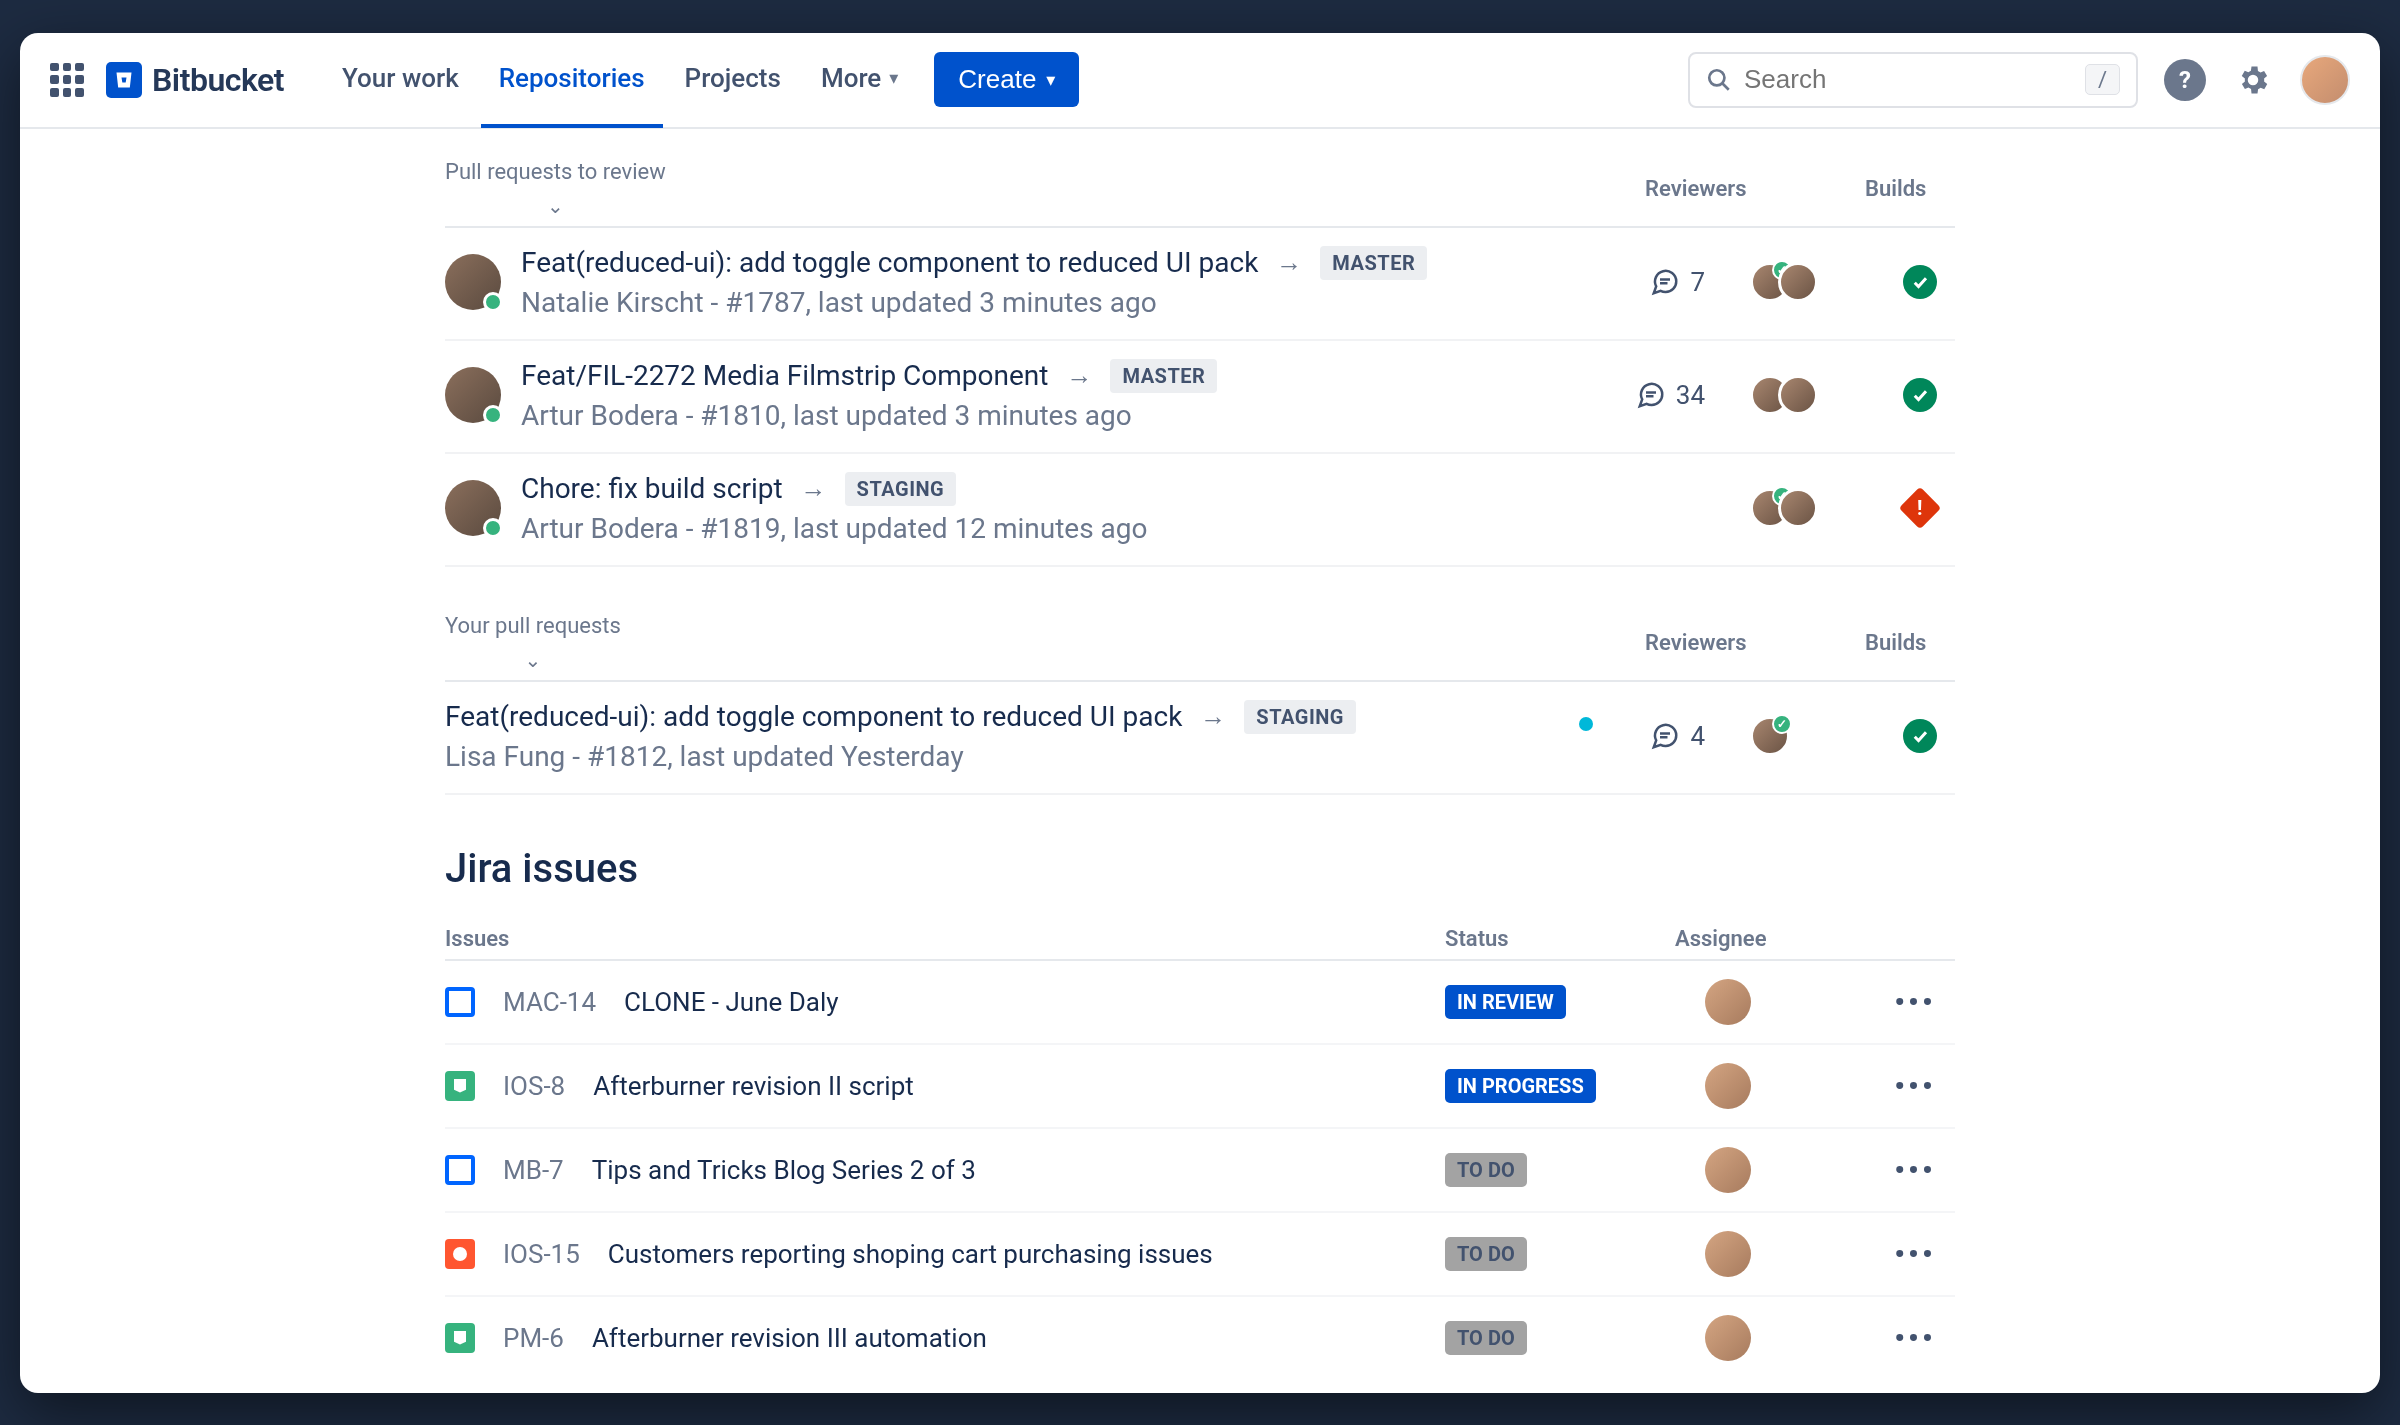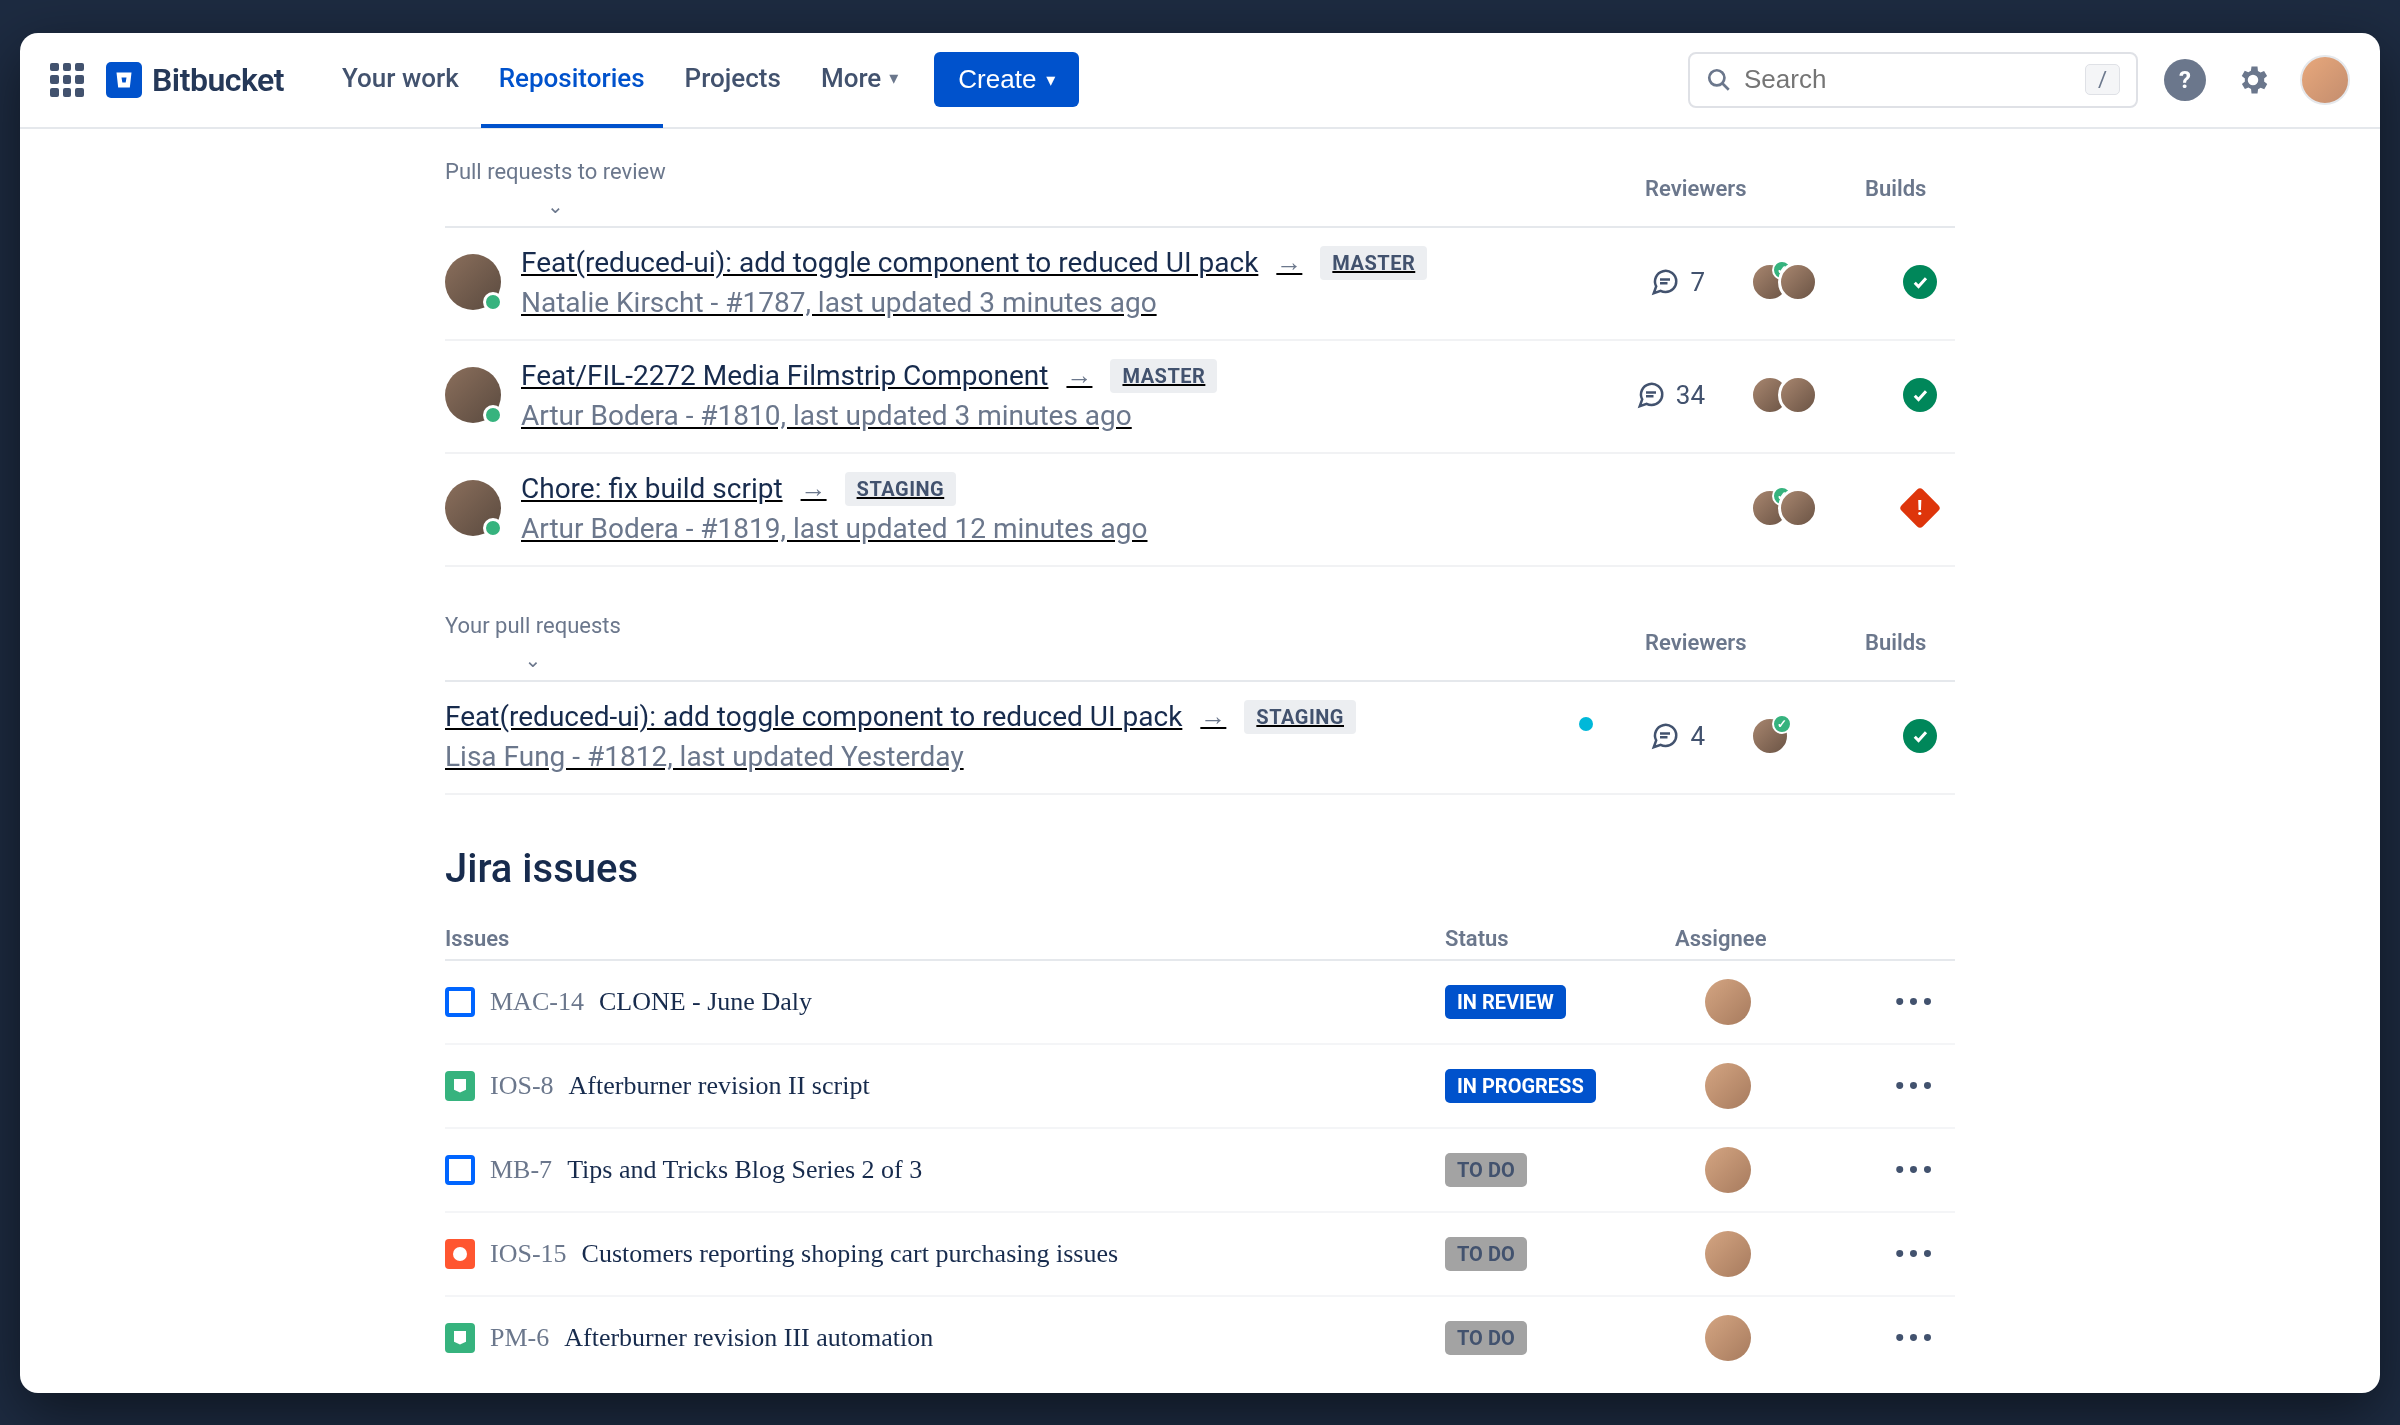--- a/index.html
+++ b/index.html
@@ -100,21 +100,21 @@
     display:flex; align-items:center; padding:18px 0 20px; border-bottom:2px solid #f1f2f4;
   }
   .pr-avatar {
     width:56px; height:56px; border-radius:50%; position:relative; flex-shrink:0;
     background:linear-gradient(135deg,#8b6f5c,#5a4a3f);
   }
   .presence {
     position:absolute; right:-2px; bottom:-2px; width:20px; height:20px; border-radius:50%;
     background:#36b37e; border:3px solid #fff;
   }
-  .pr-main { margin-left:20px; flex:1; min-width:0;text-decoration:underline; }
+  .pr-main { margin-left:20px; flex:1; min-width:0; }
   .pr-title-line { display:flex; align-items:center; gap:18px; flex-wrap:wrap; }
   .pr-title { font-size:28px; color:#172b4d; font-weight:400; cursor:pointer; }
   .arrow { color:#6b778c; font-size:26px; }
   .branch-tag {
     background:#eceef1; color:#42526e; font-size:20px; font-weight:700;
     padding:5px 12px; border-radius:4px; letter-spacing:0.5px;
   }
   .pr-meta { font-size:28px; color:#6b778c; margin-top:6px; }
   .pr-comments { display:flex; align-items:center; gap:10px; color:#42526e; width:120px; justify-content:flex-end; }
   .pr-comments svg { width:30px; height:30px; }
@@ -144,21 +144,21 @@
     font-size:22px; font-weight:600; color:#6b778c;
   }
   .jcol-issue { flex:1; }
   .jcol-status { width:230px; }
   .jcol-assignee { width:200px; }
   .jcol-actions { width:80px; }
   .jira-row {
     display:flex; align-items:center; padding:18px 0; border-bottom:2px solid #f4f5f7;
   }
   .jira-row:last-child { border-bottom: none; }
-  .jira-issue { flex:1; display:flex; align-items:flex-start; gap:15px;font-family:Liberation Serif, serif; }
+  .jira-issue { flex:1; display:flex; align-items:flex-start; gap:28px; }
   .jtype { width:30px; height:30px; border-radius:4px; display:flex; align-items:center; justify-content:center;}
   .jtype.story { background:#36b37e; }
   .jtype.task { background:#fff; border:4px solid #0065ff; }
   .jtype.bug { background:#ff5630; }
   .jtype.story::after { content:""; width:12px; height:14px; background:#fff;
      clip-path:polygon(0 0,100% 0,100% 80%,50% 100%,0 80%);}
   .jtype.bug::after { content:""; width:14px; height:14px; background:#fff; border-radius:50%;}
   .jkey { font-size:26px; color:#6b778c; cursor:pointer; }
   .jsummary { font-size:26px; color:#172b4d; cursor:pointer; }
   .jstatus { width:230px; }

